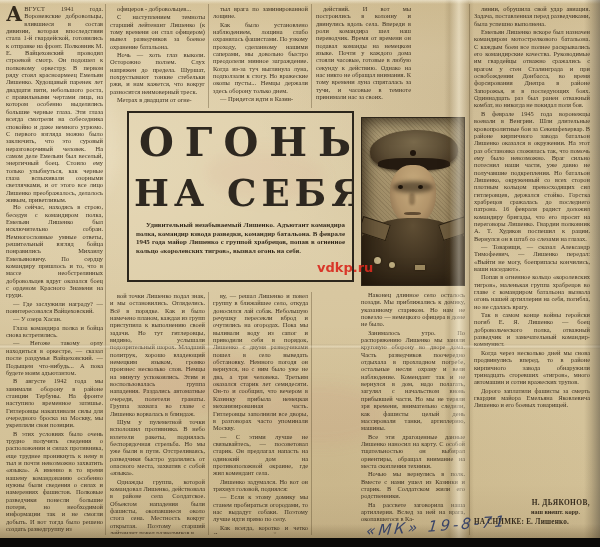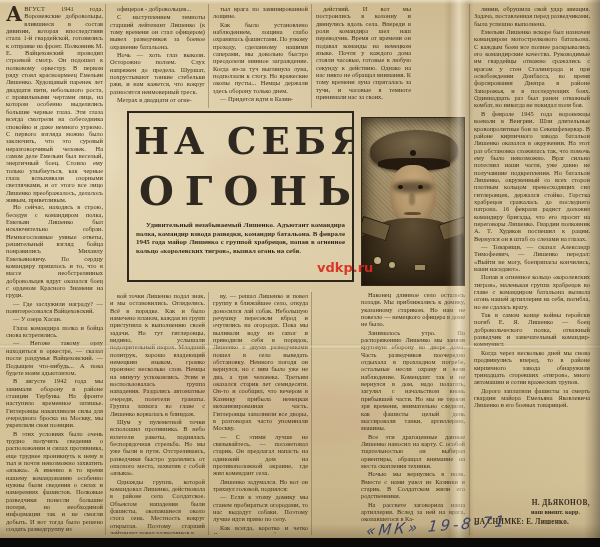--- a/index.html
+++ b/index.html
@@ -161,22 +161,22 @@
   <div class="col" style="left:213px;top:5px;width:95px;height:102px;">
       <p>тыл врага по заминированной лощине.</p>
       <p>Как было установлено наблюдением, лощина слабо охранялась фашистами. По узкому проходу, сделанному нашими саперами, мы довольно быстро преодолели минное заграждение. Когда из-за туч выглянула луна, подползали к стогу. Но вражеские окопы пусты... Немцы держали здесь оборону только днем.</p>
       <p>— Придется идти в Казин-</p>
     </div>
   <div class="col" style="left:316px;top:5px;width:95px;height:104px;">
       <p>действий. И вот мы построились в колонну и двинулись вдоль села. Впереди в роли командира шел наш переводчик. Время от времени он подавал команды на немецком языке. Почти у каждого дома стояли часовые, готовые в любую секунду к действию. Однако на нас никто не обращал внимания. К тому времени луна спряталась за тучи, и часовые в темноте принимали нас за своих.</p>
     </div>
 
   <div class="headline-box">
+    <div class="hl hl1">ОГОНЬ</div>
     <div class="hl hl2">НА СЕБЯ</div>
-    <div class="hl hl1">ОГОНЬ</div>
     <p class="standfirst">Удивительный незабываемый Лишенко. Адъютант командира полка, командир взвода разведки, командир батальона. В феврале 1945 года майор Лишенко с группой храбрецов, попав в огненное кольцо «королевских тигров», вызвал огонь на себя.</p>
   </div>
 
   <div class="photo">
     <div class="ph-bgnoise"></div>
     <div class="ph-cap"></div>
     <div class="ph-capband"></div>
     <div class="ph-capstar"></div>
     <div class="ph-face"></div>
     <div class="ph-shadow-eyes"></div>

